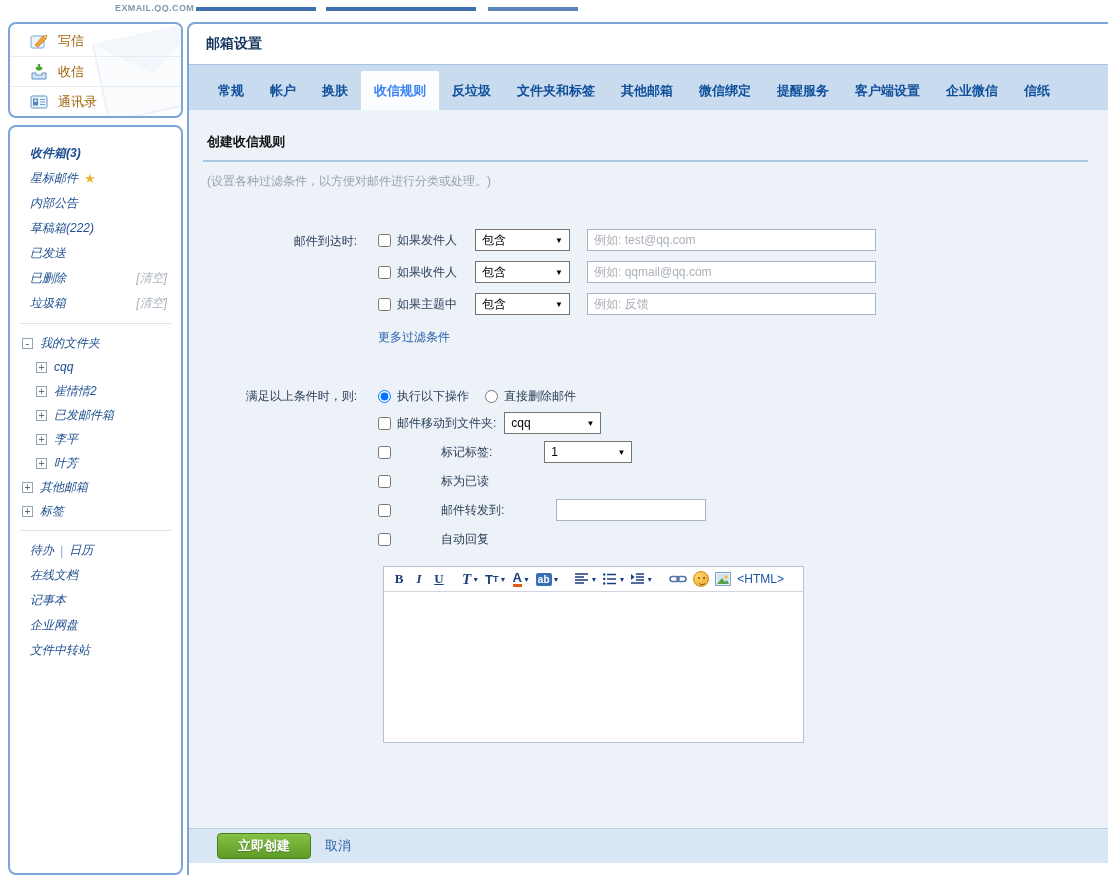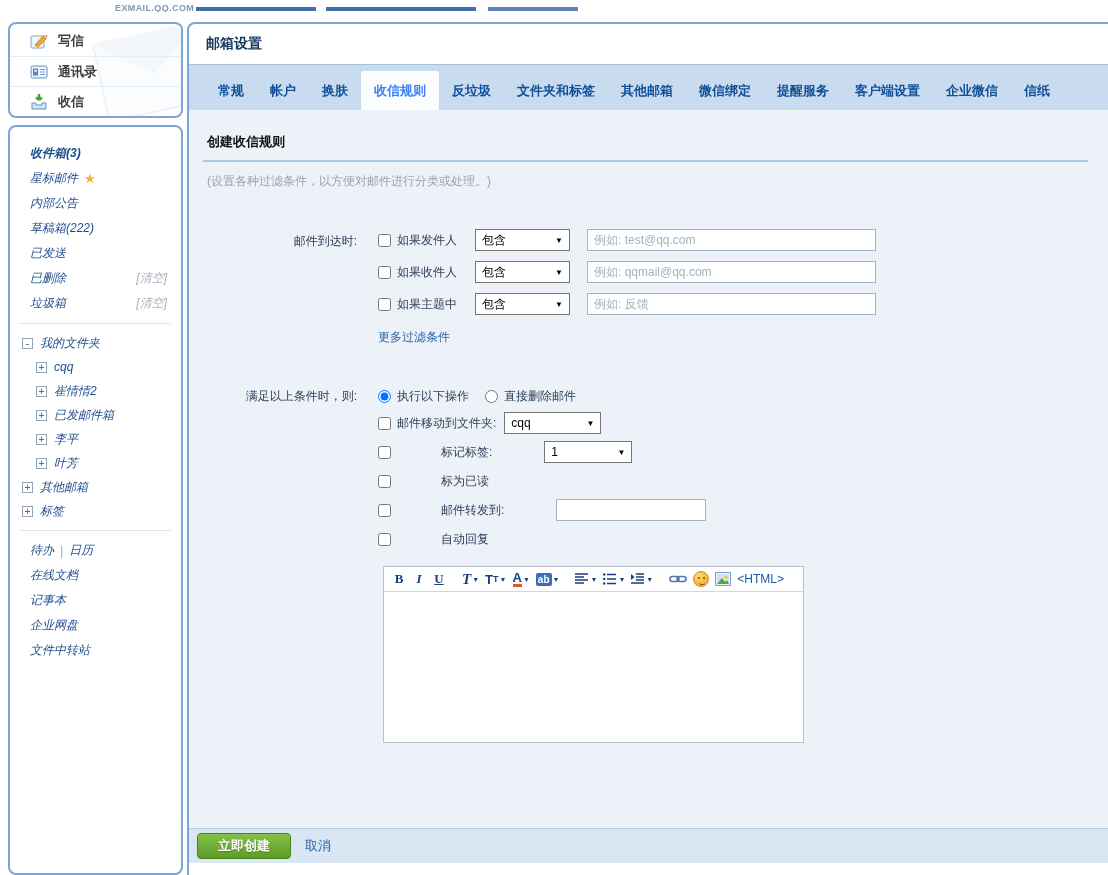--- a/index.html
+++ b/index.html
@@ -14,21 +14,21 @@
   .tl1{left:196px;width:120px;} .tl2{left:326px;width:150px;} .tl3{left:488px;width:90px;opacity:.85;}
 
   
   .layout { display:flex; padding-left:8px; margin-top:10px; column-gap:4px; height:853px; }
 
   
   .sidebar { width:175px; flex:none; display:flex; flex-direction:column; }
   .side-box { background:#fff; border:2px solid #7ca6d8; border-radius:8px; }
   .box-compose { height:96px; margin-bottom:7px; position:relative; overflow:hidden; padding-top:2px; }
   .compose-item { display:flex; align-items:center; gap:10px; padding-left:20px; height:30px;
-    font-size:13px; font-weight:bold; color:#404040; cursor:pointer; position:relative; z-index:1; }
+    font-size:13px; font-weight:normal; color:#a16207; cursor:pointer; position:relative; z-index:1; }
   .compose-item + .compose-item { border-top:1px solid #e4ecf5; }
   .cicon { width:18px; height:18px; flex:none; }
   .watermark { position:absolute; right:-28px; top:8px; width:110px; height:80px;
     border:2px solid #eef2f8; background:#fbfcfe; transform:rotate(-12deg); z-index:0; }
   .watermark:before { content:""; position:absolute; left:-2px; top:-2px; border-left:55px solid transparent;
     border-right:55px solid transparent; border-top:42px solid #f3f6fb; }
 
   .box-folders { flex:1; padding:14px 0 0; overflow:hidden;font-style:italic; }
   .f-item { display:flex; align-items:center; height:25px; padding:0 14px 0 20px;
     color:#1d4e8f; font-size:12px; cursor:pointer; }
@@ -111,21 +111,21 @@
   .smiley { width:16px; height:16px; border-radius:50%; background:radial-gradient(circle at 35% 30%,#ffd96b,#f0a32f);
     border:1px solid #cf8a1d; position:relative; }
   .smiley:before { content:""; position:absolute; left:4px; top:5px; width:2px; height:2px;
     background:#7a4b00; border-radius:50%; box-shadow:5px 0 0 #7a4b00; }
   .smiley:after { content:""; position:absolute; left:5px; top:9px; width:6px; height:3px;
     border-bottom:1.5px solid #7a4b00; border-radius:0 0 6px 6px; }
   .ebody { height:150px; background:#fff; cursor:text; }
 
   
   .footer { height:35px; background:#d9e6f3; border-top:1px solid #b7cee7; display:flex;
-    align-items:center; padding-left:8px; }
+    align-items:center; padding-left:28px; }
   .btn-create { height:26px; padding:0 20px; border:1px solid #47811a; border-radius:4px;
     background:linear-gradient(#85c047,#5d9c26); color:#fff; font-weight:bold; font-size:13px;
     cursor:pointer; text-shadow:0 1px 1px rgba(0,0,0,.25); }
   .cancel-link { color:#2a62a8; font-size:13px; margin-left:14px; text-decoration:none; cursor:pointer; }
   .bottom-strip { height:12px; background:#fff; }
 </style>
 </head>
 <body>
 
 <div class="topbar" data-interactable="false">
@@ -143,33 +143,33 @@
       <div class="compose-item" data-interactable="true">
         <svg class="cicon" data-interactable="false" viewBox="0 0 18 18">
           <rect x="1" y="4" width="13" height="12" rx="1.5" fill="#eef4fb" stroke="#7aa3d2"></rect>
           <path d="M5 13 L13 4 L16 7 L8 15 Z" fill="#f2a33a" stroke="#c97f1c" stroke-width=".8"></path>
           <path d="M13 4 L16 7 L17 3.5 Z" fill="#e8e2d8" stroke="#c97f1c" stroke-width=".8"></path>
         </svg>
         <span data-interactable="false">写信</span>
       </div>
       <div class="compose-item" data-interactable="true">
         <svg class="cicon" data-interactable="false" viewBox="0 0 18 18">
+          <path d="M2 10 L2 16 L16 16 L16 10 L12 10 L12 12 L6 12 L6 10 Z" fill="#cfe6f7" stroke="#5f93c4"></path>
+          <path d="M9 1 L9 7 M9 7 L6 4.5 M9 7 L12 4.5" stroke="#4aa32a" stroke-width="2.4" fill="none"></path>
+        </svg>
+        <span data-interactable="false">收信</span>
+      </div>
+      <div class="compose-item" data-interactable="true">
+        <svg class="cicon" data-interactable="false" viewBox="0 0 18 18">
           <rect x="1" y="3" width="16" height="12" rx="1.5" fill="#eaf3fc" stroke="#5f93c4"></rect>
           <rect x="3" y="5.5" width="5" height="7" fill="#4f87c2"></rect>
           <circle cx="5.5" cy="7.8" r="1.4" fill="#fbe3c4"></circle>
           <path d="M10 6.5 h5 M10 9 h5 M10 11.5 h5" stroke="#7aa3d2" stroke-width="1"></path>
         </svg>
         <span data-interactable="false">通讯录</span>
-      </div>
-      <div class="compose-item" data-interactable="true">
-        <svg class="cicon" data-interactable="false" viewBox="0 0 18 18">
-          <path d="M2 10 L2 16 L16 16 L16 10 L12 10 L12 12 L6 12 L6 10 Z" fill="#cfe6f7" stroke="#5f93c4"></path>
-          <path d="M9 1 L9 7 M9 7 L6 4.5 M9 7 L12 4.5" stroke="#4aa32a" stroke-width="2.4" fill="none"></path>
-        </svg>
-        <span data-interactable="false">收信</span>
       </div>
     </div>
 
     <div class="side-box box-folders" data-interactable="false">
       <div class="f-item f-bold" data-interactable="true">
         <span data-interactable="false">收件箱(3)</span>
       </div>
       <div class="f-item" data-interactable="true">
         <span data-interactable="false">星标邮件</span>
         <span class="star" data-interactable="false">★</span>

